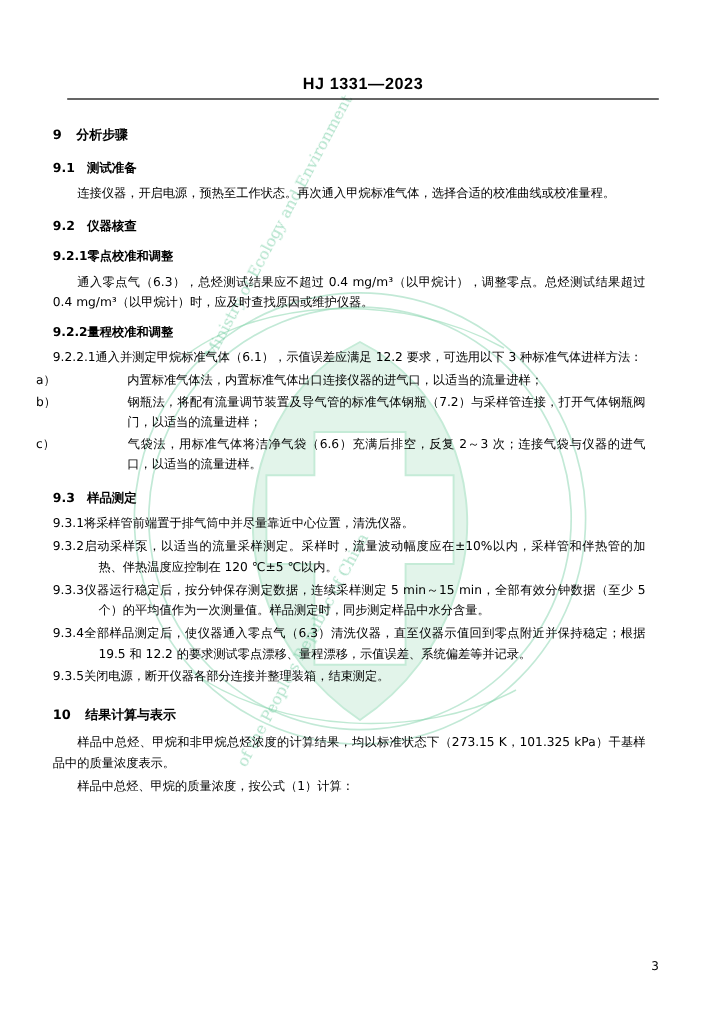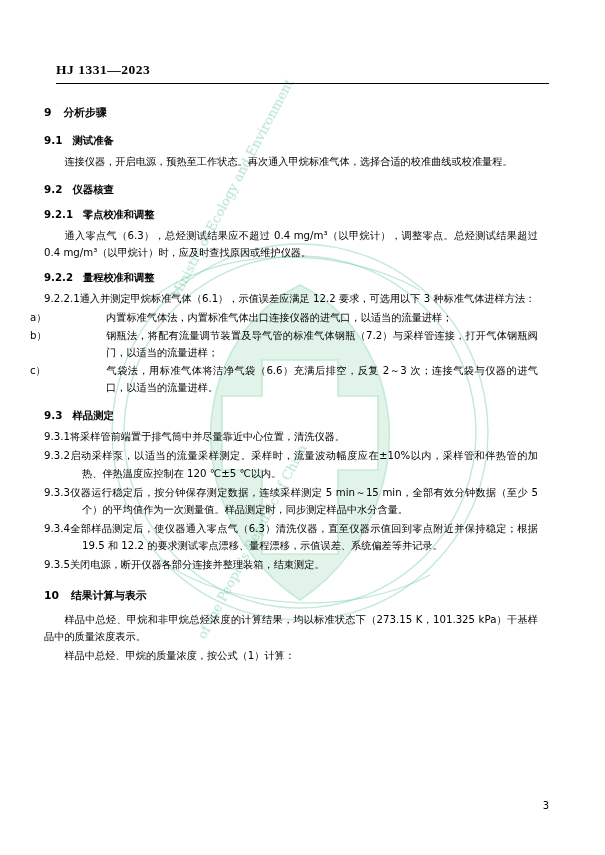--- a/index.html
+++ b/index.html
@@ -30,25 +30,25 @@
   }
   
   .header {
     position: absolute;
     top: 62px;
     left: 56px;
     right: 56px;
     z-index: 2;
   }
   .header-title {
-    text-align: left;
+    text-align: center;
     font-size: 13.5px;
     font-weight: bold;
     letter-spacing: 0.5px;
-    font-family: Liberation Serif, serif;
+    font-family: Liberation Sans, sans-serif;
   }
   .header-rule {
     margin-top: 5px;
     border-bottom: 1.2px solid #000;
   }
   
   .content {
     position: absolute;
     top: 104px;
     left: 44px;
@@ -71,21 +71,21 @@
   .h3 {
     font-size: 10.2px;
     font-weight: bold;
     margin: 9px 0 3px 0;
   }
   .h1 .num, .h2 .num, .h3 .num {
     display: inline-block;
   }
   .h1 .num { margin-right: 12px; }
   .h2 .num { margin-right: 10px; }
-  .h3 .num { margin-right: 10px; }
+  .h3 .num { }
   .para {
     margin: 2px 0;
     text-indent: 2em;
     text-align: justify;
     line-height: 1.68;
   }
   .hang {
     margin: 2px 0;
     text-align: justify;
     line-height: 1.68;

